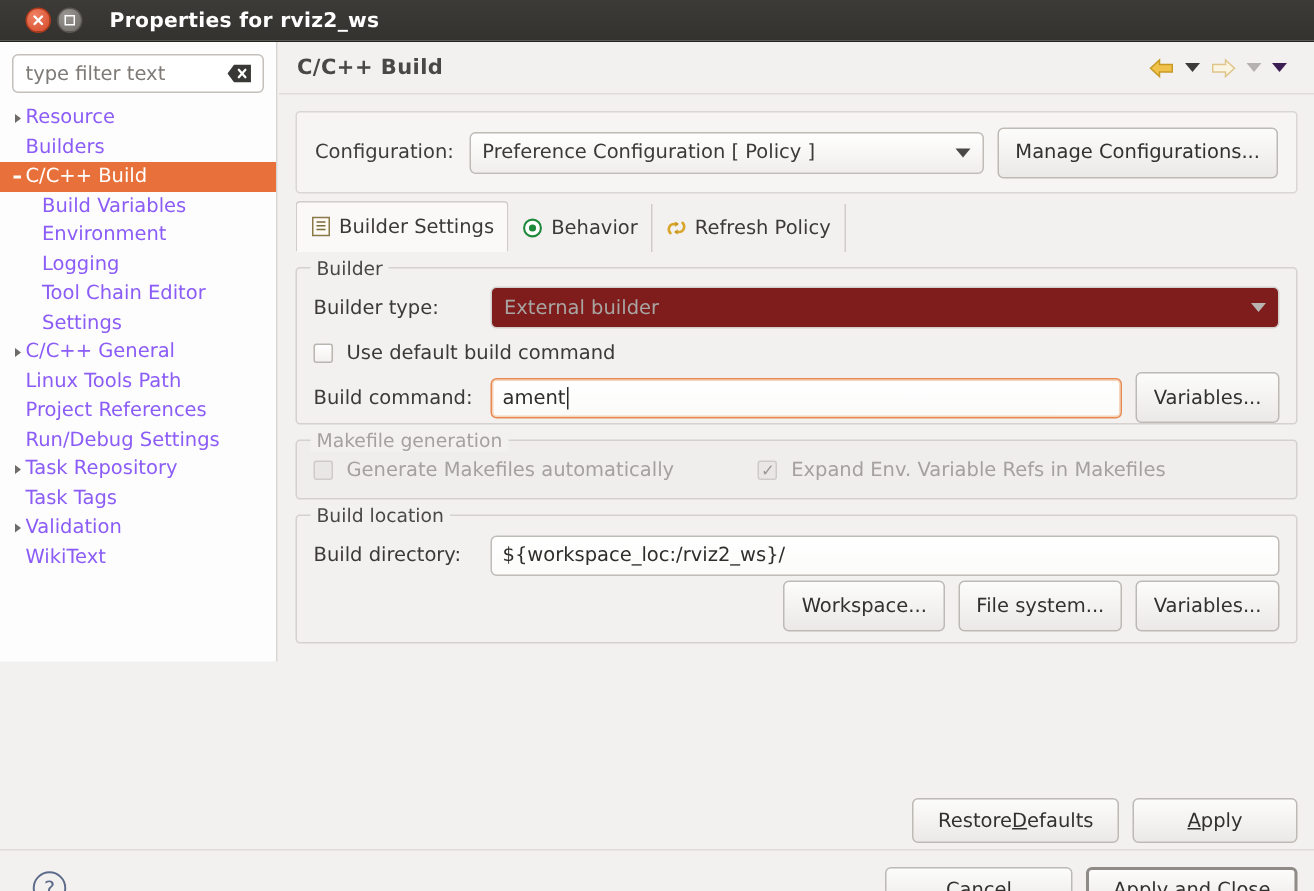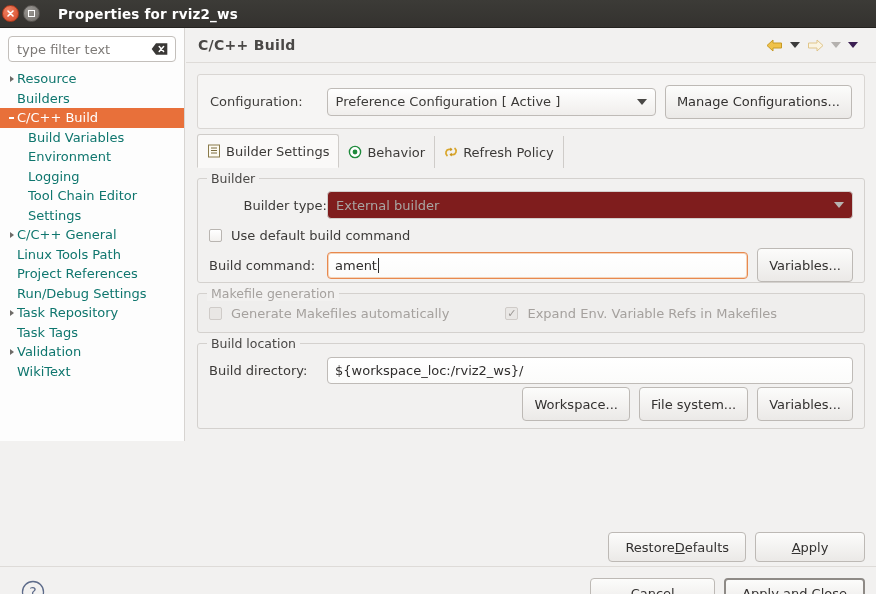--- a/index.html
+++ b/index.html
@@ -11,21 +11,21 @@
     color:#3c3c3c;
     background:#f2f1f0;
     overflow:hidden;
   }
 
   
   #titlebar{
     height:28px; width:100%;
     background:linear-gradient(#3c3b37,#34322f);
     display:flex; align-items:center;
-    padding-left:2px;
+    padding-left:17px;
     border-bottom:1px solid #24221f;
   }
   .winbtn{ width:17px; height:17px; border-radius:50%; margin-right:4px;
     display:flex; align-items:center; justify-content:center;
     font-size:10px; line-height:1; color:#fff; }
   .winbtn.close{ background:radial-gradient(circle at 35% 30%,#f08262,#d4492a);
      border:1px solid #b03a1c; }
   .winbtn.max{ background:radial-gradient(circle at 35% 30%,#9b9894,#6e6b67);
      border:1px solid #5a5753; }
   .winbtn .sq{ width:7px;height:7px;border:1.5px solid #fff; }
@@ -52,21 +52,21 @@
     color:#c2410c; font-family:inherit;
   }
   #filterinput::placeholder{ color:#7d7a77; opacity:1; }
   #clearicon{
     position:absolute; right:7px; top:50%; transform:translateY(-50%);
     width:17px; height:13px; cursor:pointer;
   }
 
   #tree{ padding-top:1px; font-size:13px; }
   .trow{ height:19.5px; display:flex; align-items:center;
-     padding-left:6px; color:#0f766e; white-space:nowrap; cursor:default; }
+     padding-left:6px; color:#8b5cf6; white-space:nowrap; cursor:default; }
   .trow .arw{ width:11px; flex:0 0 11px; display:flex;
      align-items:center; justify-content:center; }
   .trow.child{ padding-left:28px; }
   .trow.sel{ background:#e8703a; color:#ffffff; }
   .tri{ width:0;height:0; border-left:4.5px solid #6e6b68;
      border-top:3.5px solid transparent; border-bottom:3.5px solid transparent;}
   .dash{ width:5px; height:1.5px; background:#ffffff; }
 
   
   #rightpane{ position:absolute; left:186px; top:0; right:0; height:483px;
@@ -82,21 +82,21 @@
      border-right:5px solid transparent; border-top:6px solid #3b3b3b;
      cursor:pointer; }
   .caret.gray{ border-top-color:#b4b1ae; }
   .caret.purple{ border-top-color:#3b1f52; }
   #hdrsep{ height:1px; background:#dedbd8; margin:0 0 0 0; }
 
   
   #configbox{ margin:11px 11px 0 11px; background:#f6f5f4;
     border:1px solid #d9d6d3; border-radius:3px;
     height:55px; display:flex; align-items:center; padding:0 12px; }
-  #configlabel{ font-size:13px; color:#3f3d3b; margin-right:24px; }
+  #configlabel{ font-size:13px; color:#3f3d3b; margin-right:10px; }
   .combo{
     height:28px; border:1px solid #bfbbb7; border-radius:4px;
     background:linear-gradient(#ffffff,#f0eeec);
     display:flex; align-items:center; padding:0 8px;
     font-size:13px; color:#3c3a38; cursor:pointer;
   }
   #configcombo{ width:352px; }
   .combo .ccaret{ margin-left:auto; width:0;height:0;
     border-left:5px solid transparent; border-right:5px solid transparent;
     border-top:6px solid #4a4846; }
@@ -282,21 +282,21 @@
         </span>
         <span class="caret gray"></span>
         <span class="caret purple"></span>
       </div>
     </div>
     <div id="hdrsep"></div>
 
     <div id="configbox">
       <span id="configlabel">Configuration:</span>
       <div id="configcombo" class="combo">
-        <span>Preference Configuration  [ Active ]</span>
+        <span>Preference Configuration  [ Policy ]</span>
         <span class="ccaret"></span>
       </div>
       <div id="managebtn" class="btn">
         <span>Manage Configurations...</span>
       </div>
     </div>
 
     <div id="tabrow">
         <div class="tab active">
           <span style="display: flex;">
@@ -325,21 +325,21 @@
               <path d="M7.8 11.4 L5.6 9.6 L7.8 7.8 Z" fill="#c8951f"></path>
             </svg>
           </span>
           <span class="tablabel">Refresh Policy</span>
         </div>
       </div>
 
     <div class="group" style="height:105px;">
       <span class="grouptitle">Builder</span>
 
-      <div class="grow" style="height:36px;margin-top:8px;text-align:right;">
+      <div class="grow" style="height:36px;margin-top:8px;">
         <span class="lbl" style="width:118px;">Builder type:</span>
         <div class="combo disabled" style="flex:1;">
           <span>External builder</span>
           <span class="ccaret"></span>
         </div>
       </div>
 
       <div class="grow" style="height:25px;">
         <span class="cbox"></span>
         <span class="lbl" style="margin-left:9px;">Use default build command</span>

